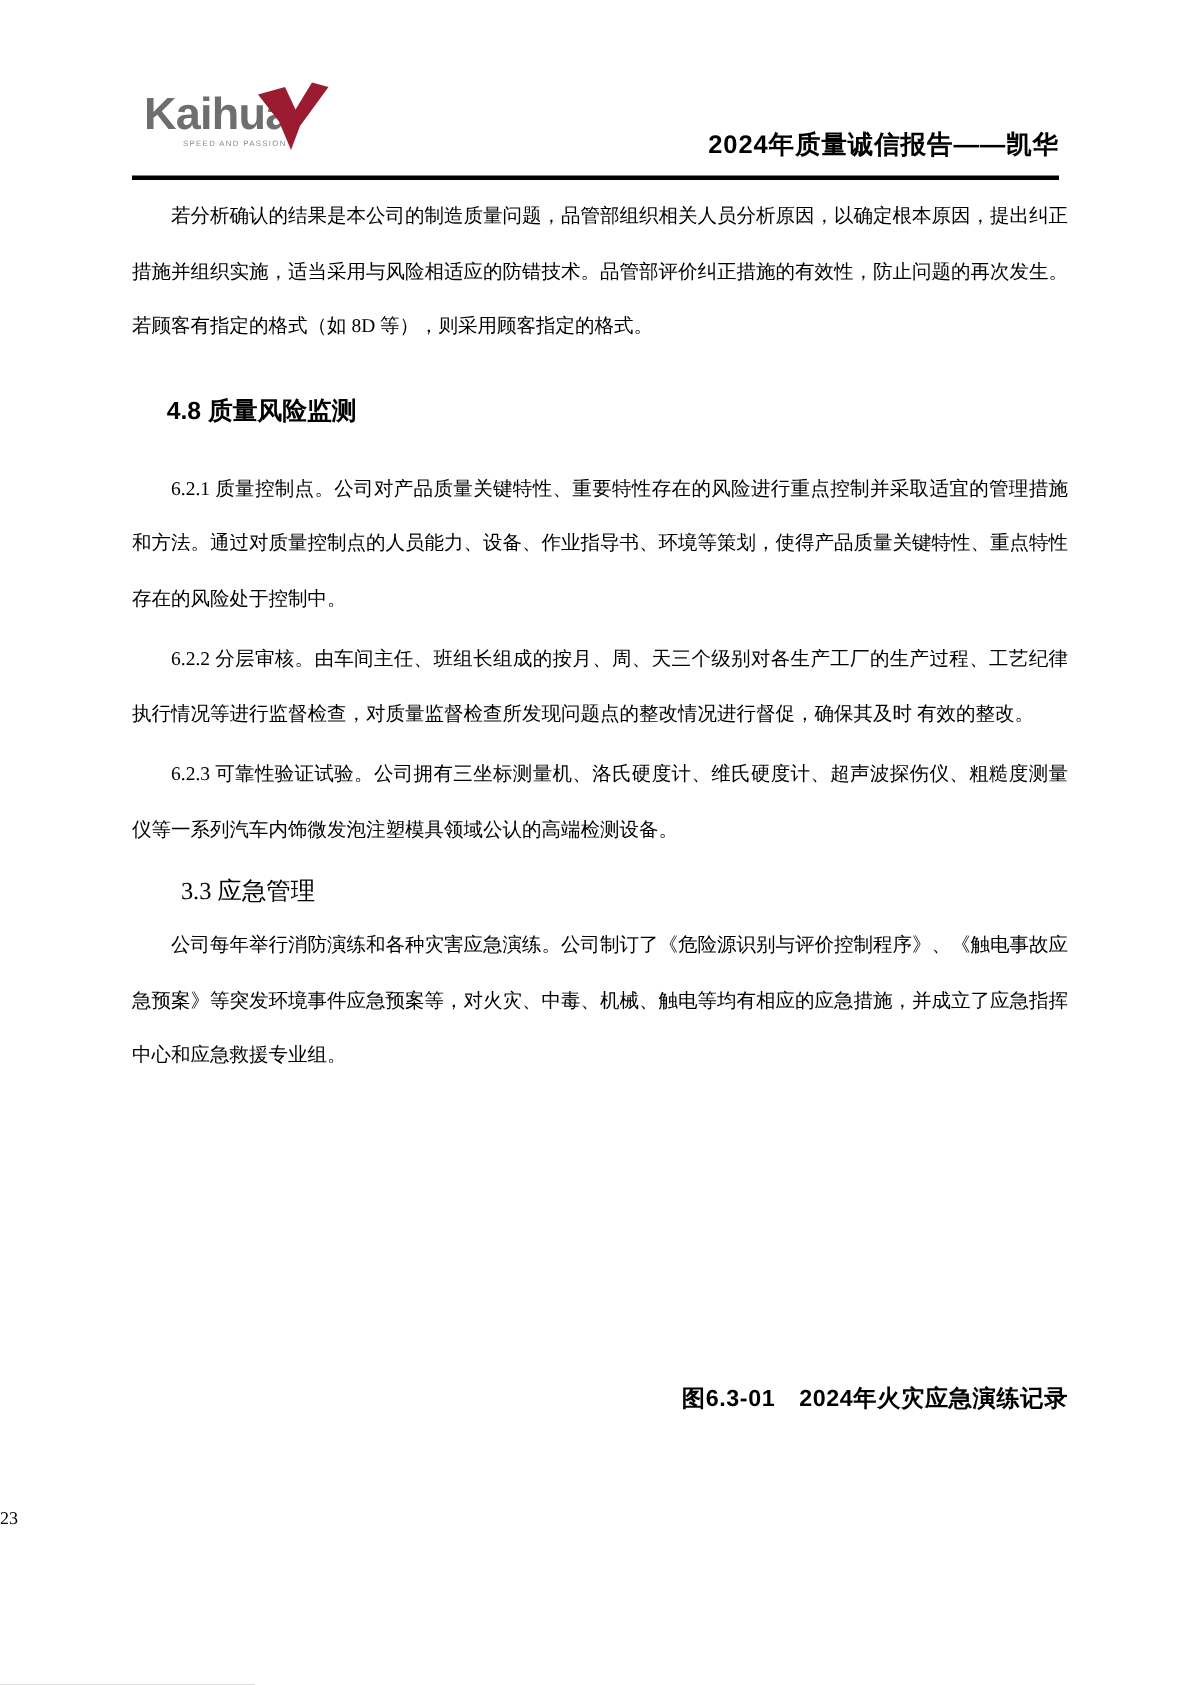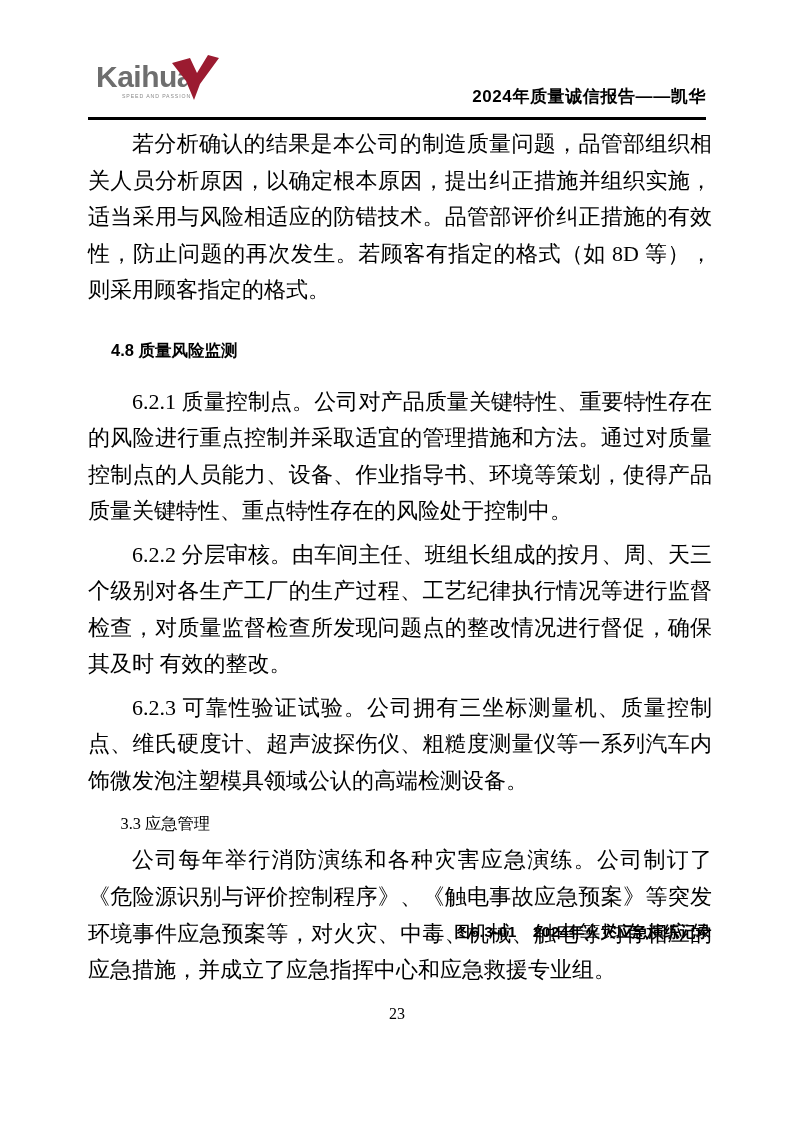--- a/index.html
+++ b/index.html
@@ -86,21 +86,21 @@
 
   
   .content {
     position: absolute;
     left: 88px;
     right: 82px;
     top: 126px;
   }
   p.para {
     margin: 0 0 0.30em 0;
-    font-size: 22px;
+    font-size: 13px;
     line-height: 36.6px;
     color: #000;
     text-align: justify;
     text-justify: inter-ideograph;
     text-indent: 2em;
     font-family: "Liberation Serif", "DejaVu Serif", serif;
   }
   h2.heading-bold {
     margin: 0;
     padding-left: 1.4em;
@@ -135,22 +135,21 @@
     letter-spacing: 0.4px;
   }
   .figure-caption .cap-gap { display: inline-block; width: 16px; }
 
   
   .page-number {
     position: absolute;
     left: 0;
     right: 0;
     top: 1005px;
-    text-align: center;
-    font-size: 16px;
+    font-size: 12px;
     color: #000;
     font-family: "Liberation Serif", "DejaVu Serif", serif;
   }
 </style>
 </head>
 <body>
 
 <div class="page">
 
   <div class="header">
@@ -175,21 +174,21 @@
     <div class="spacer-sm"></div>
 
     <h2 class="heading-bold">4.8 质量风险监测</h2>
 
     <div class="spacer-sm"></div>
 
     <p class="para">6.2.1 质量控制点。公司对产品质量关键特性、重要特性存在的风险进行重点控制并采取适宜的管理措施和方法。通过对质量控制点的人员能力、设备、作业指导书、环境等策划，使得产品质量关键特性、重点特性存在的风险处于控制中。</p>
 
     <p class="para">6.2.2 分层审核。由车间主任、班组长组成的按月、周、天三个级别对各生产工厂的生产过程、工艺纪律执行情况等进行监督检查，对质量监督检查所发现问题点的整改情况进行督促，确保其及时 有效的整改。</p>
 
-    <p class="para">6.2.3 可靠性验证试验。公司拥有三坐标测量机、质量控制点、维氏硬度计、超声波探伤仪、粗糙度测量仪等一系列汽车内饰微发泡注塑模具领域公认的高端检测设备。</p>
+    <p class="para">6.2.3 可靠性验证试验。公司拥有三坐标测量机、洛氏硬度计、维氏硬度计、超声波探伤仪、粗糙度测量仪等一系列汽车内饰微发泡注塑模具领域公认的高端检测设备。</p>
 
     <h3 class="heading-plain">3.3 应急管理</h3>
 
     <p class="para">公司每年举行消防演练和各种灾害应急演练。公司制订了《危险源识别与评价控制程序》、《触电事故应急预案》等突发环境事件应急预案等，对火灾、中毒、机械、触电等均有相应的应急措施，并成立了应急指挥中心和应急救援专业组。</p>
 
   </div>
 
   <div class="figure-caption">
     <span>图6.3-01</span><span class="cap-gap"></span><span>2024年火灾应急演练记录</span>
   </div>

